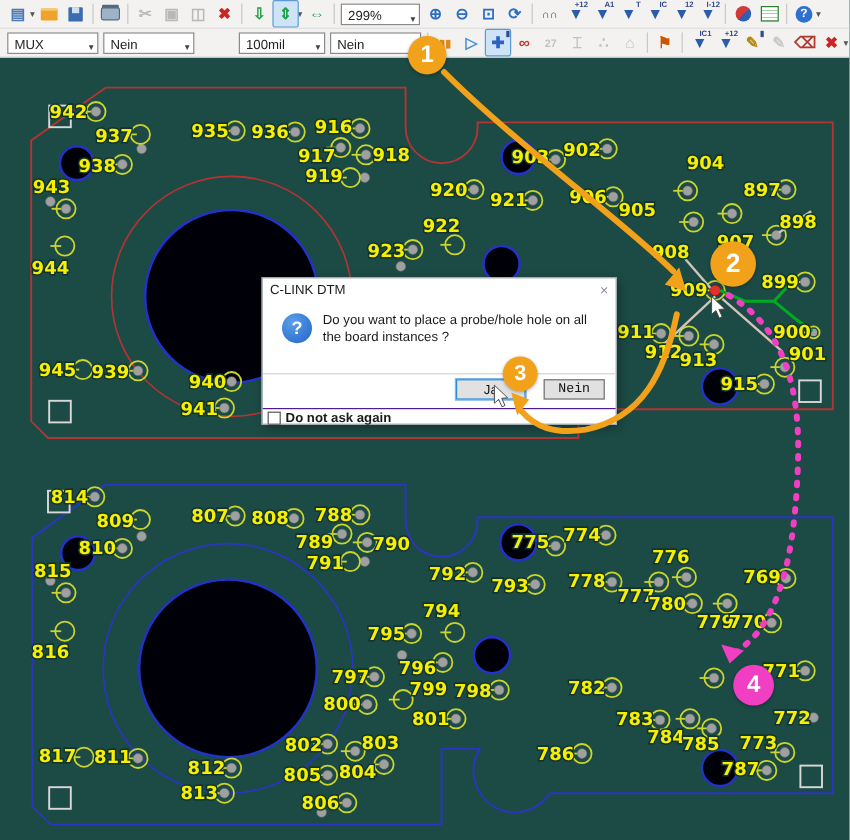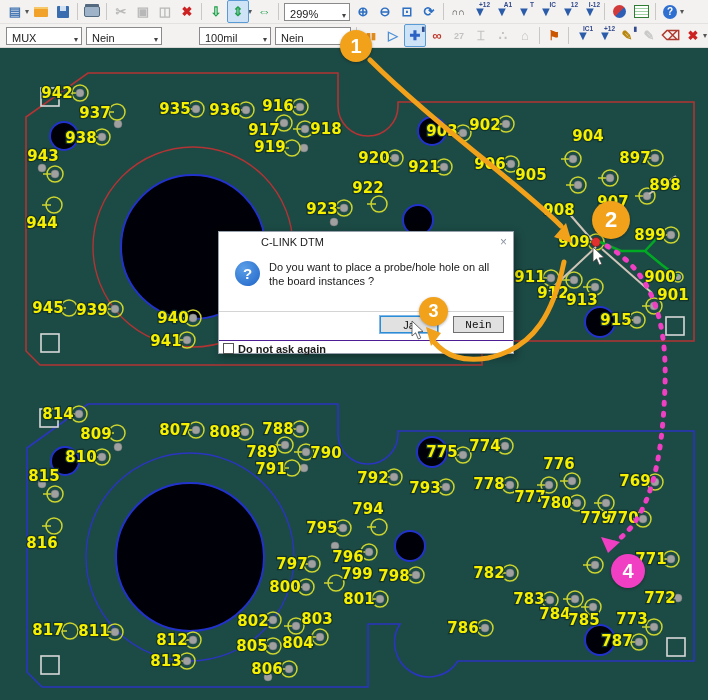--- a/index.html
+++ b/index.html
@@ -24,21 +24,21 @@
   .prn{width:14px;height:9px;background:#9fb3c8;border:1px solid #53697e;border-radius:2px;box-shadow:0 -3px 0 -1px #53697e;}
   .glb{width:13px;height:13px;border-radius:50%;background:linear-gradient(135deg,#d03a3a 50%,#2f5fb5 50%);}
   .hlp{width:14px;height:14px;border-radius:50%;background:#2f6fd0;color:#fff;font-size:10px;font-weight:bold;display:flex;align-items:center;justify-content:center;}
   .tbl{width:13px;height:11px;border:1px solid #2e7d32;background:
     repeating-linear-gradient(0deg,#fff,#fff 2px,#9fd0a2 2px,#9fd0a2 3px);}
   
   #pcb-svg{position:absolute;left:0;top:0;z-index:1;}
   .tpl{font-family:"DejaVu Sans",sans-serif;font-size:15px;font-weight:bold;fill:#f6ef00;paint-order:stroke;stroke:#12332d;stroke-width:2.5px;}
   
   .dlg{position:absolute;left:218px;top:231px;width:296px;height:123px;background:#fff;border:1px solid #96a0ac;box-shadow:2px 3px 8px rgba(0,0,0,.35);z-index:20;box-sizing:border-box;font-size:11px;}
-  .dlg-title{height:19px;display:flex;align-items:center;justify-content:space-between;padding:0 6px;color:#1a1a1a;font-size:11px;margin-left:36px;}
+  .dlg-title{height:19px;display:flex;align-items:center;justify-content:space-between;padding:0 6px;color:#1a1a1a;font-size:11px;}
   .dlg-close{color:#8a94a0;font-size:12px;cursor:default;}
   .dlg-body{position:relative;height:60px;}
   .qicon{position:absolute;left:16px;top:10px;width:25px;height:25px;border-radius:50%;background:radial-gradient(circle at 35% 30%,#5b9fe8,#1f64c8);color:#fff;font-weight:bold;font-size:15px;display:flex;align-items:center;justify-content:center;}
   .dlg-msg{position:absolute;left:50px;top:9px;width:238px;color:#1a1a1a;line-height:14px;}
   .dlg-btnrow{position:relative;height:28px;border-top:1px solid #d4d4d4;}
   .btn{position:absolute;top:4px;height:17px;background:#e1e1e1;border:1px solid #707070;font-size:11px;color:#111;display:flex;align-items:center;justify-content:center;box-sizing:border-box;}
   .btn-ja{left:161px;width:58px;border:1px solid #2b8dd6;box-shadow:0 0 0 1px #7fb8e8;}
   .btn-nein{left:234px;width:51px;font-family:Liberation Mono, monospace;}
   .dlg-chkrow{height:15px;border-top:1px solid #4c1d95;display:flex;align-items:center;padding-left:4px;}
   .chk{width:9px;height:9px;border:1px solid #555;background:#fff;margin-right:4px;flex:0 0 auto;}

